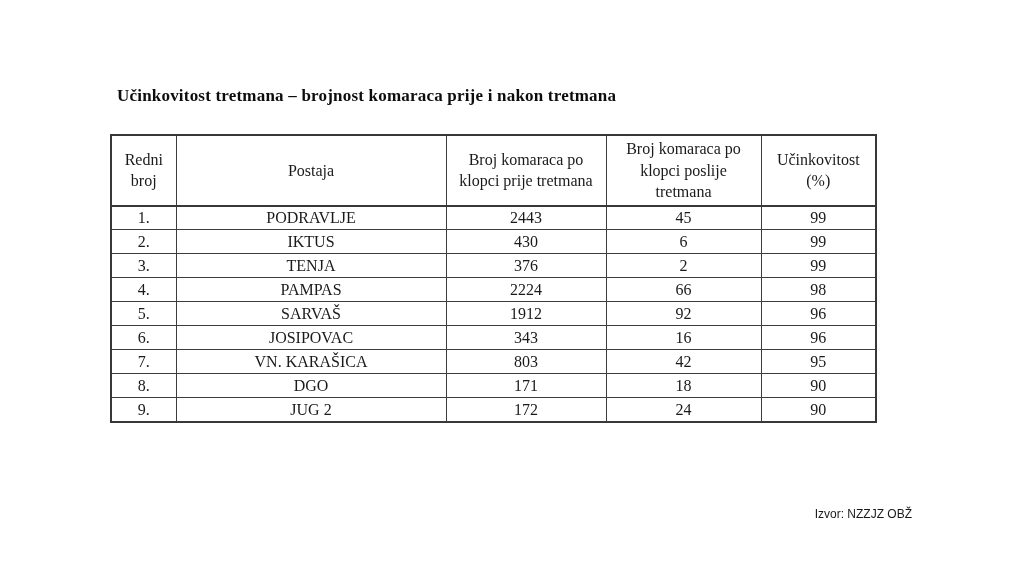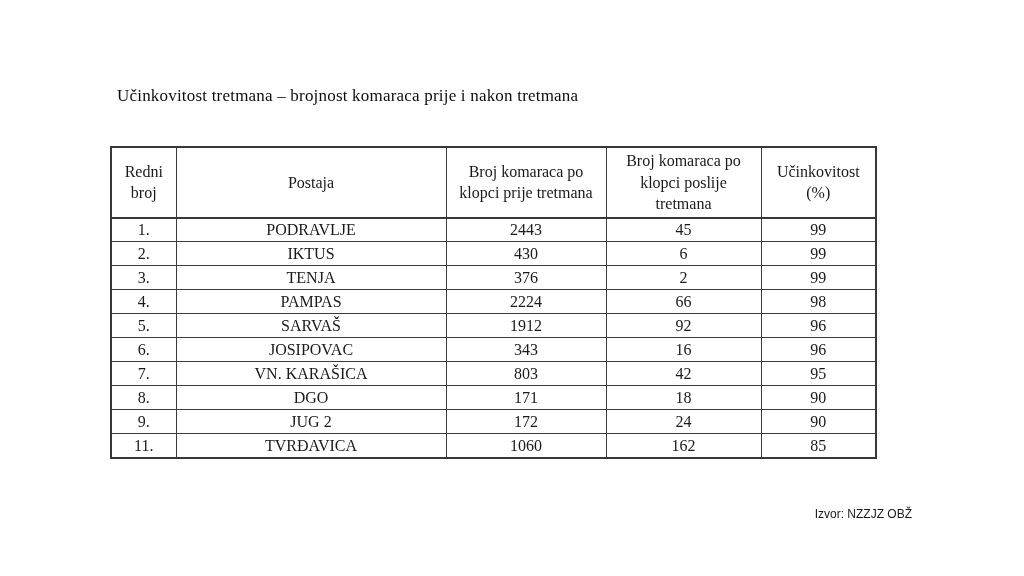--- a/index.html
+++ b/index.html
@@ -4,30 +4,30 @@
 <style>
   * { margin: 0; padding: 0; box-sizing: border-box; }
   html, body { width: 1024px; height: 576px; background: #ffffff; overflow: hidden; }
   body { font-family: "Liberation Serif", serif; color: #111111; position: relative; }
 
   .title {
     position: absolute;
     left: 117px;
     top: 86px;
     font-size: 17px;
-    font-weight: normal;
+    font-weight: bold;
     letter-spacing: 0.2px;
     color: #0d0d0d;
     font-family: "Liberation Serif", serif;
   }
 
   table.data-table {
     position: absolute;
     left: 110px;
-    top: 146px;
+    top: 134px;
     width: 765px;
     border-collapse: collapse;
     table-layout: fixed;
     font-family: "Liberation Serif", serif;
   }
   table.data-table col.c1 { width: 65px; }
   table.data-table col.c2 { width: 270px; }
   table.data-table col.c3 { width: 160px; }
   table.data-table col.c4 { width: 155px; }
   table.data-table col.c5 { width: 115px; }
@@ -147,25 +147,18 @@
         <td>18</td>
         <td>90</td>
       </tr>
       <tr>
         <td>9.</td>
         <td>JUG 2</td>
         <td>172</td>
         <td>24</td>
         <td>90</td>
       </tr>
-      <tr>
-        <td>11.</td>
-        <td>TVRĐAVICA</td>
-        <td>1060</td>
-        <td>162</td>
-        <td>85</td>
-      </tr>
     </tbody>
   </table>
 
   <div class="source-note">Izvor: NZZJZ OBŽ</div>
 
 </div>
 
 </body></html>

